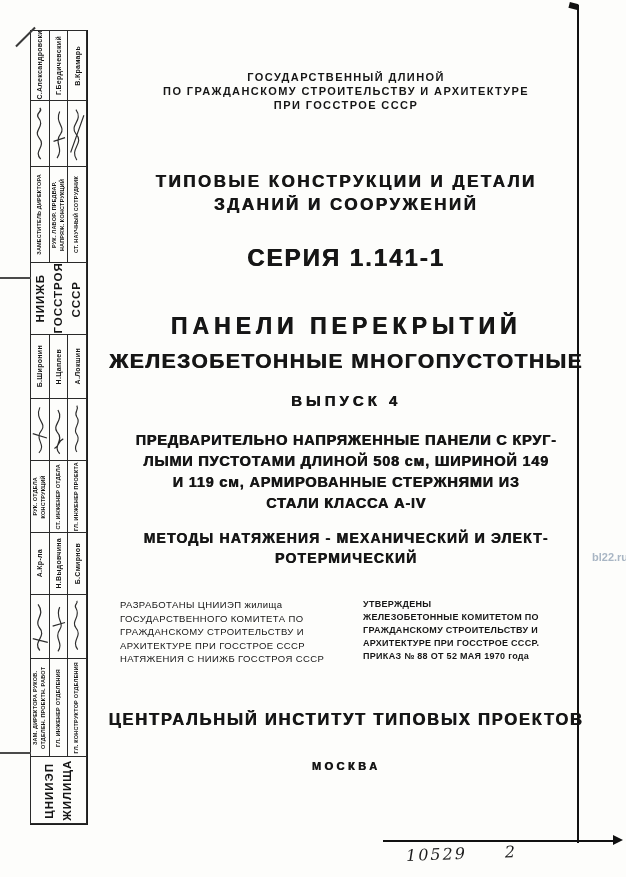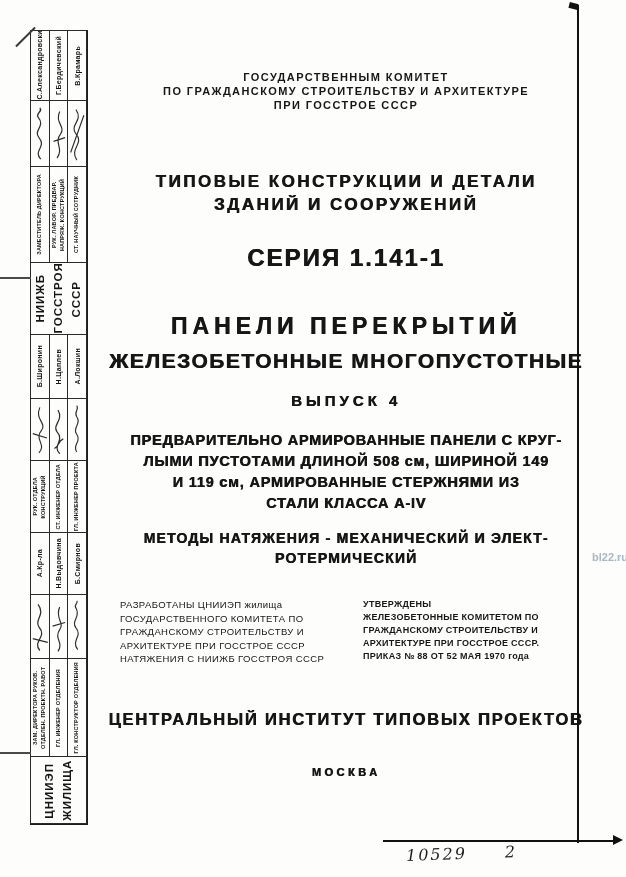--- a/index.html
+++ b/index.html
@@ -16,21 +16,21 @@
   .panel-l1{top:313px;font-size:23px;letter-spacing:5px;}
   .panel-l2{top:349px;font-size:21px;letter-spacing:1.5px;}
   .issue{top:392px;font-size:15px;letter-spacing:4px;}
   .descr{top:430px;font-size:14.5px;line-height:21px;letter-spacing:0.8px;}
   .methods{top:528px;font-size:14px;line-height:20px;letter-spacing:1.2px;}
   .devcol{top:598px;left:120px;width:245px;text-align:left;font-weight:normal;
           font-size:9.5px;line-height:13.5px;letter-spacing:0.4px;}
   .appcol{top:598px;left:363px;width:220px;text-align:left;font-weight:bold;
           font-size:9px;line-height:13px;letter-spacing:0.3px;}
   .citp{top:710px;font-size:16.5px;letter-spacing:1.8px;}
-  .city{top:760px;font-size:11px;letter-spacing:3.5px;margin-top:6px;}
+  .city{top:760px;font-size:11px;letter-spacing:3.5px;}
 
   
   .right-rule{left:577px;top:5px;width:2px;height:838px;background:#111;}
   .corner-tick{left:569px;top:3px;width:9px;height:6px;background:#111;transform:rotate(14deg);}
   .bottom-rule{left:383px;top:840px;width:232px;height:2px;background:#111;}
   .rule-arrow{left:613px;top:835px;width:0;height:0;border-left:10px solid #111;
               border-top:5px solid transparent;border-bottom:5px solid transparent;}
   .handnum{left:406px;top:844px;font-family:"DejaVu Serif",serif;font-style:italic;
            font-size:16px;letter-spacing:2px;transform:rotate(-2deg);color:#1b1b1b;}
   .handnum .sheet{margin-left:38px;}
@@ -188,38 +188,38 @@
           <span class="vtext org-t">ЦНИИЭП ЖИЛИЩА</span>
         </div>
     </div>
   </div>
 
   <div class="abs mark-diag"></div>
   <div class="abs mark-h1"></div>
   <div class="abs mark-h2"></div>
 
   <div class="abs ctr gov-header">
-    <span style="display:block">ГОСУДАРСТВЕННЫМ  КОМИТЕТ</span>
+    <span style="display:block">ГОСУДАРСТВЕННЫЙ  ДЛИНОЙ</span>
     <span style="display:block">ПО  ГРАЖДАНСКОМУ  СТРОИТЕЛЬСТВУ  И  АРХИТЕКТУРЕ</span>
     <span style="display:block">ПРИ  ГОССТРОЕ  СССР</span>
   </div>
 
   <div class="abs ctr series-title heavy">
     <span style="display:block">ТИПОВЫЕ  КОНСТРУКЦИИ  И  ДЕТАЛИ</span>
     <span style="display:block">ЗДАНИЙ  И  СООРУЖЕНИЙ</span>
   </div>
 
   <div class="abs ctr series-num heavy">СЕРИЯ 1.141-1</div>
 
   <div class="abs ctr panel-l2 heavy">ЖЕЛЕЗОБЕТОННЫЕ  МНОГОПУСТОТНЫЕ</div>
   <div class="abs ctr panel-l1 heavy">ПАНЕЛИ  ПЕРЕКРЫТИЙ</div>
   <div class="abs ctr issue heavy">ВЫПУСК 4</div>
 
   <div class="abs ctr descr heavy">
-    <span style="display:block">ПРЕДВАРИТЕЛЬНО  АРМИРОВАННЫЕ  ПАНЕЛИ  С  КРУГ-</span>
+    <span style="display:block">ПРЕДВАРИТЕЛЬНО  НАПРЯЖЕННЫЕ  ПАНЕЛИ  С  КРУГ-</span>
     <span style="display:block">ЛЫМИ  ПУСТОТАМИ  ДЛИНОЙ  508 см,  ШИРИНОЙ  149</span>
     <span style="display:block">И  119 см,  АРМИРОВАННЫЕ  СТЕРЖНЯМИ  ИЗ</span>
     <span style="display:block">СТАЛИ  КЛАССА  А-IV</span>
   </div>
 
   <div class="abs ctr methods heavy">
     <span style="display:block">МЕТОДЫ  НАТЯЖЕНИЯ - МЕХАНИЧЕСКИЙ  И  ЭЛЕКТ-</span>
     <span style="display:block">РОТЕРМИЧЕСКИЙ</span>
   </div>
 

